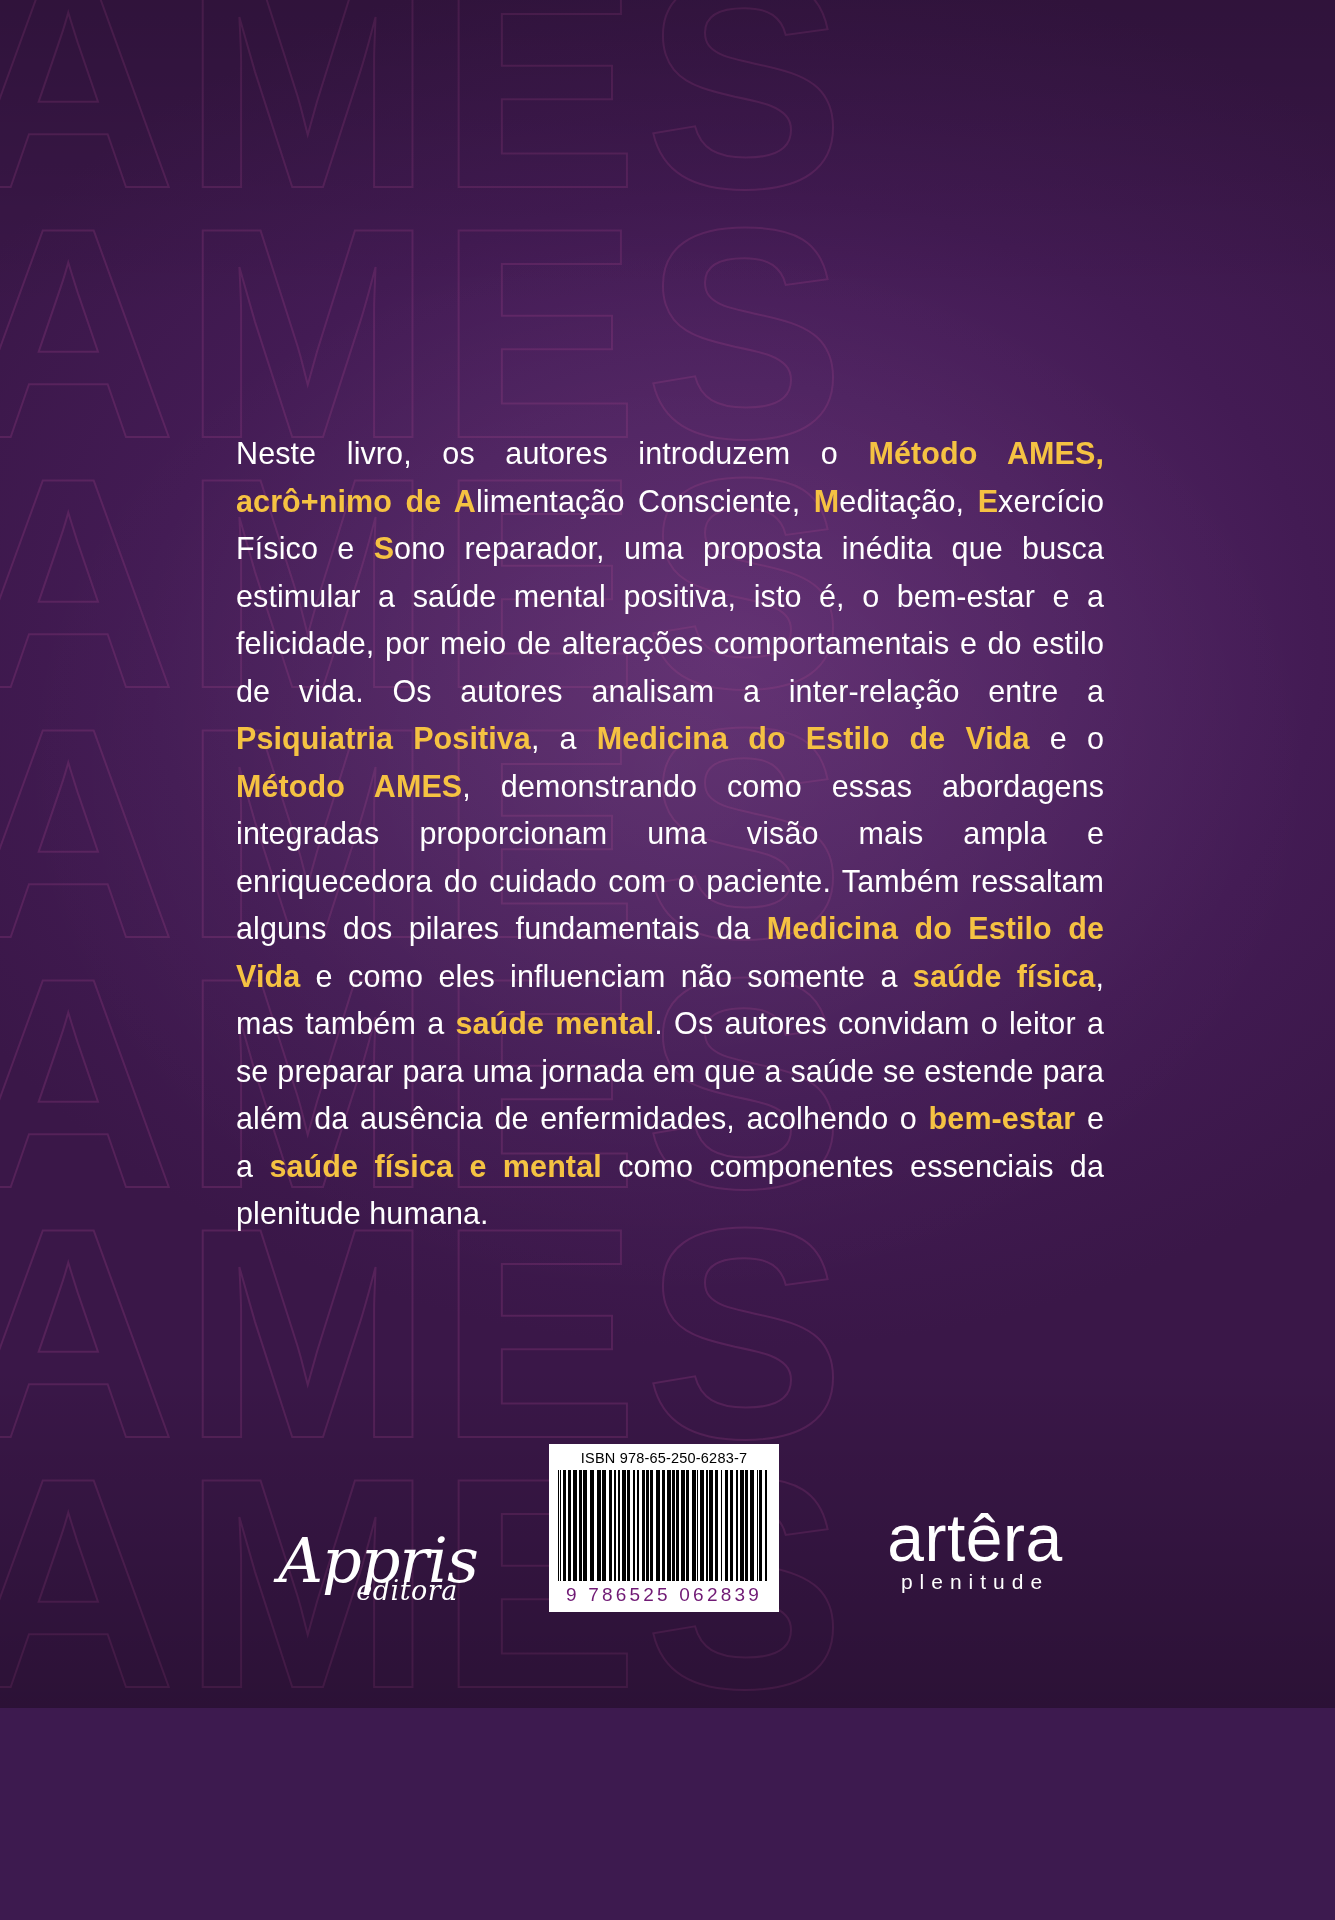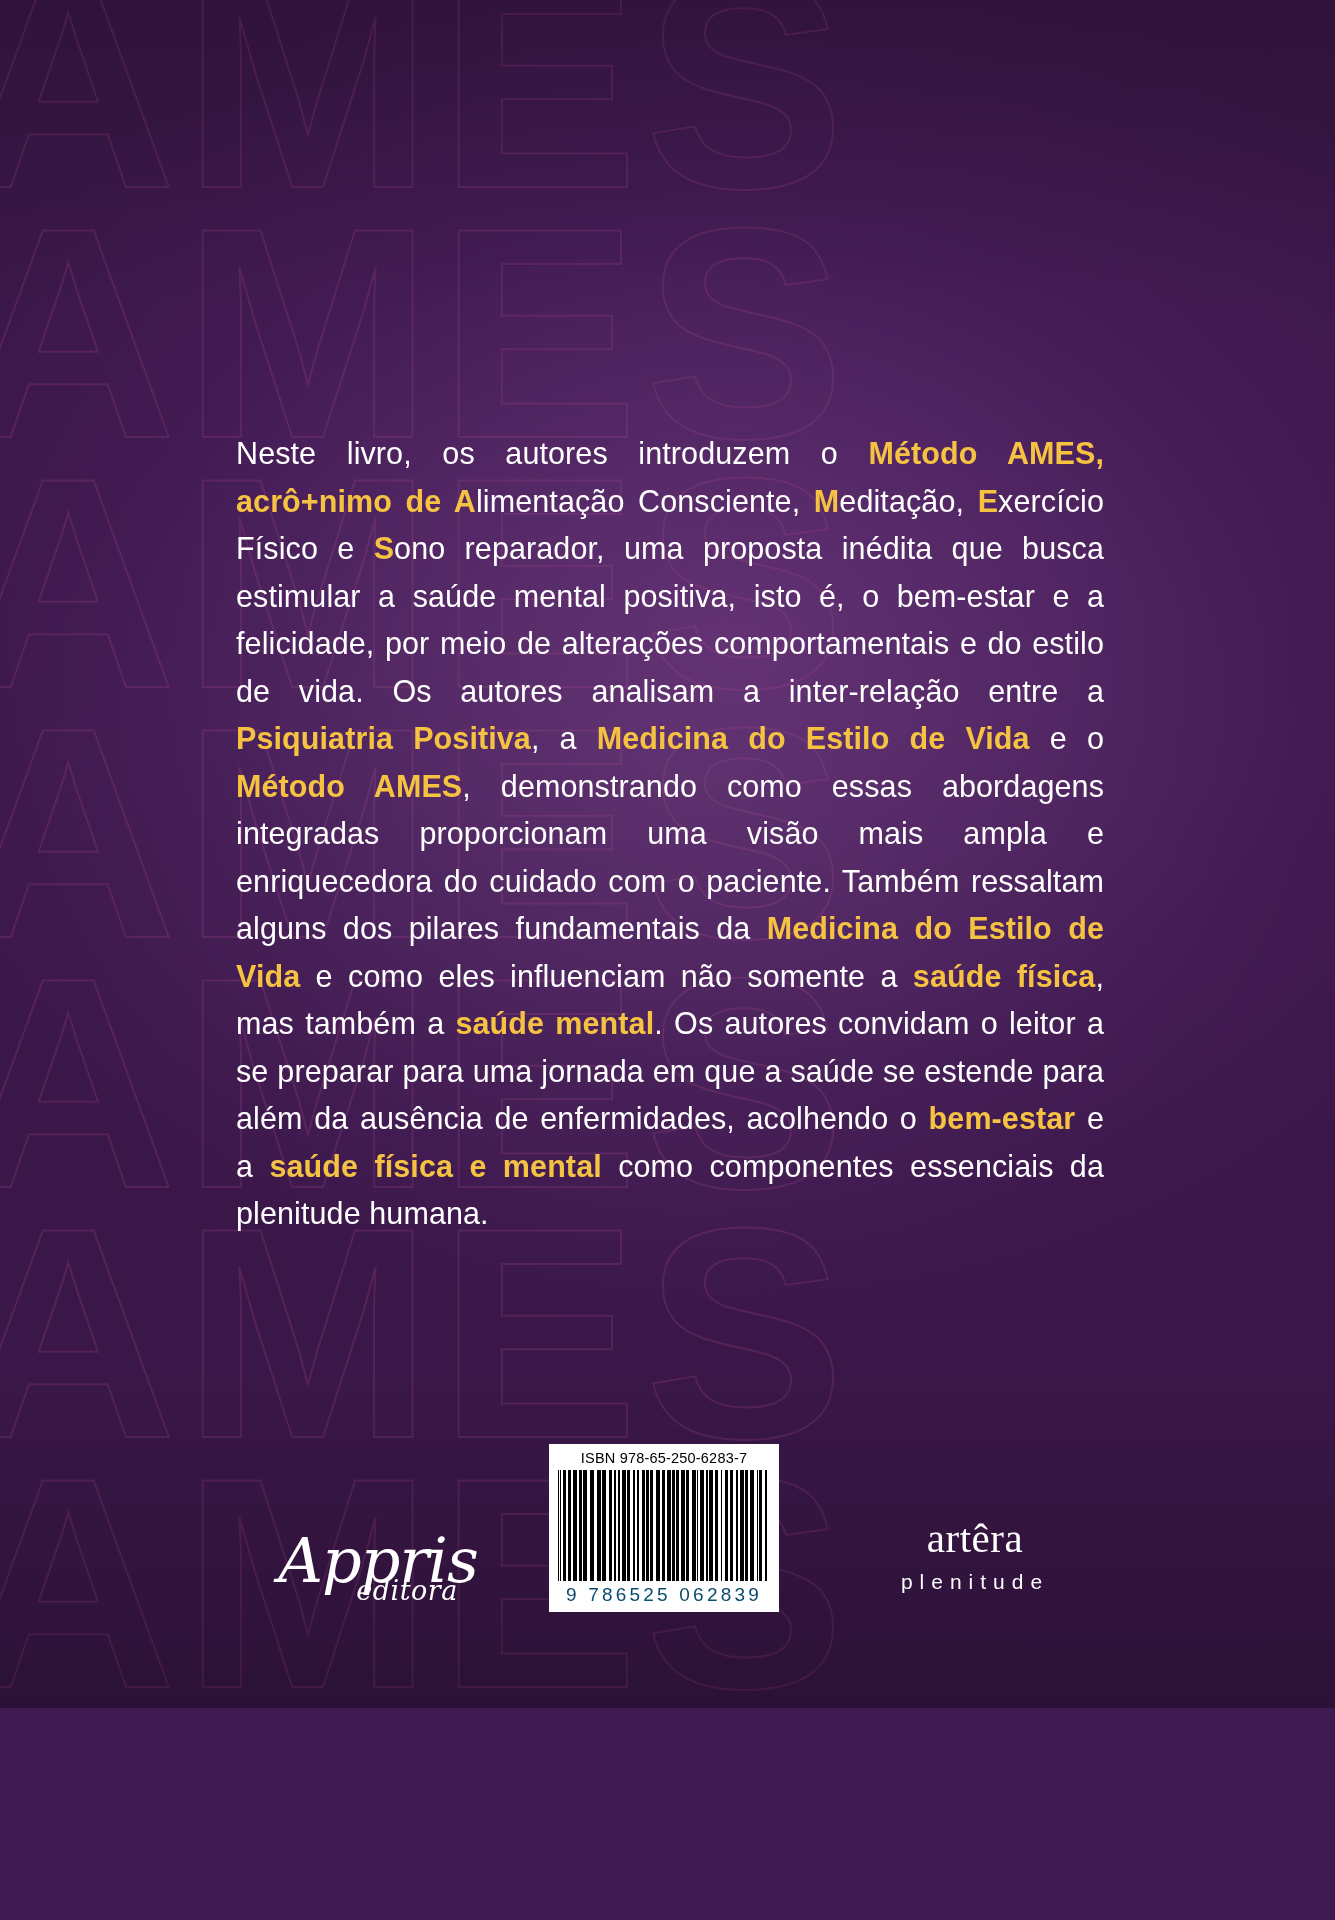--- a/index.html
+++ b/index.html
@@ -132,37 +132,37 @@
     gap: 0;
   }
   .bars i {
     display: block;
     background: #000;
     height: 100%;
   }
   .barcode-num {
     font-family: "Liberation Sans", sans-serif;
     font-size: 19px;
-    color: #0c4a6e;
+    color: #701a75;
     letter-spacing: 3.2px;
     margin-top: 3px;
     white-space: nowrap;
   }
 
   .artera {
     position: absolute;
     right: 230px;
     bottom: 18px;
     width: 260px;
     text-align: center;
     color: #ffffff;
   }
   .artera .word {
-    font-family: Liberation Serif, serif;
-    font-size: 41px;
+    font-family: Liberation Sans, sans-serif;
+    font-size: 66px;
     line-height: 60px;
     letter-spacing: 0.5px;
   }
   .artera .sub {
     font-family: "Liberation Sans", sans-serif;
     font-size: 21px;
     letter-spacing: 7px;
     margin-top: 2px;
   }
 </style>

